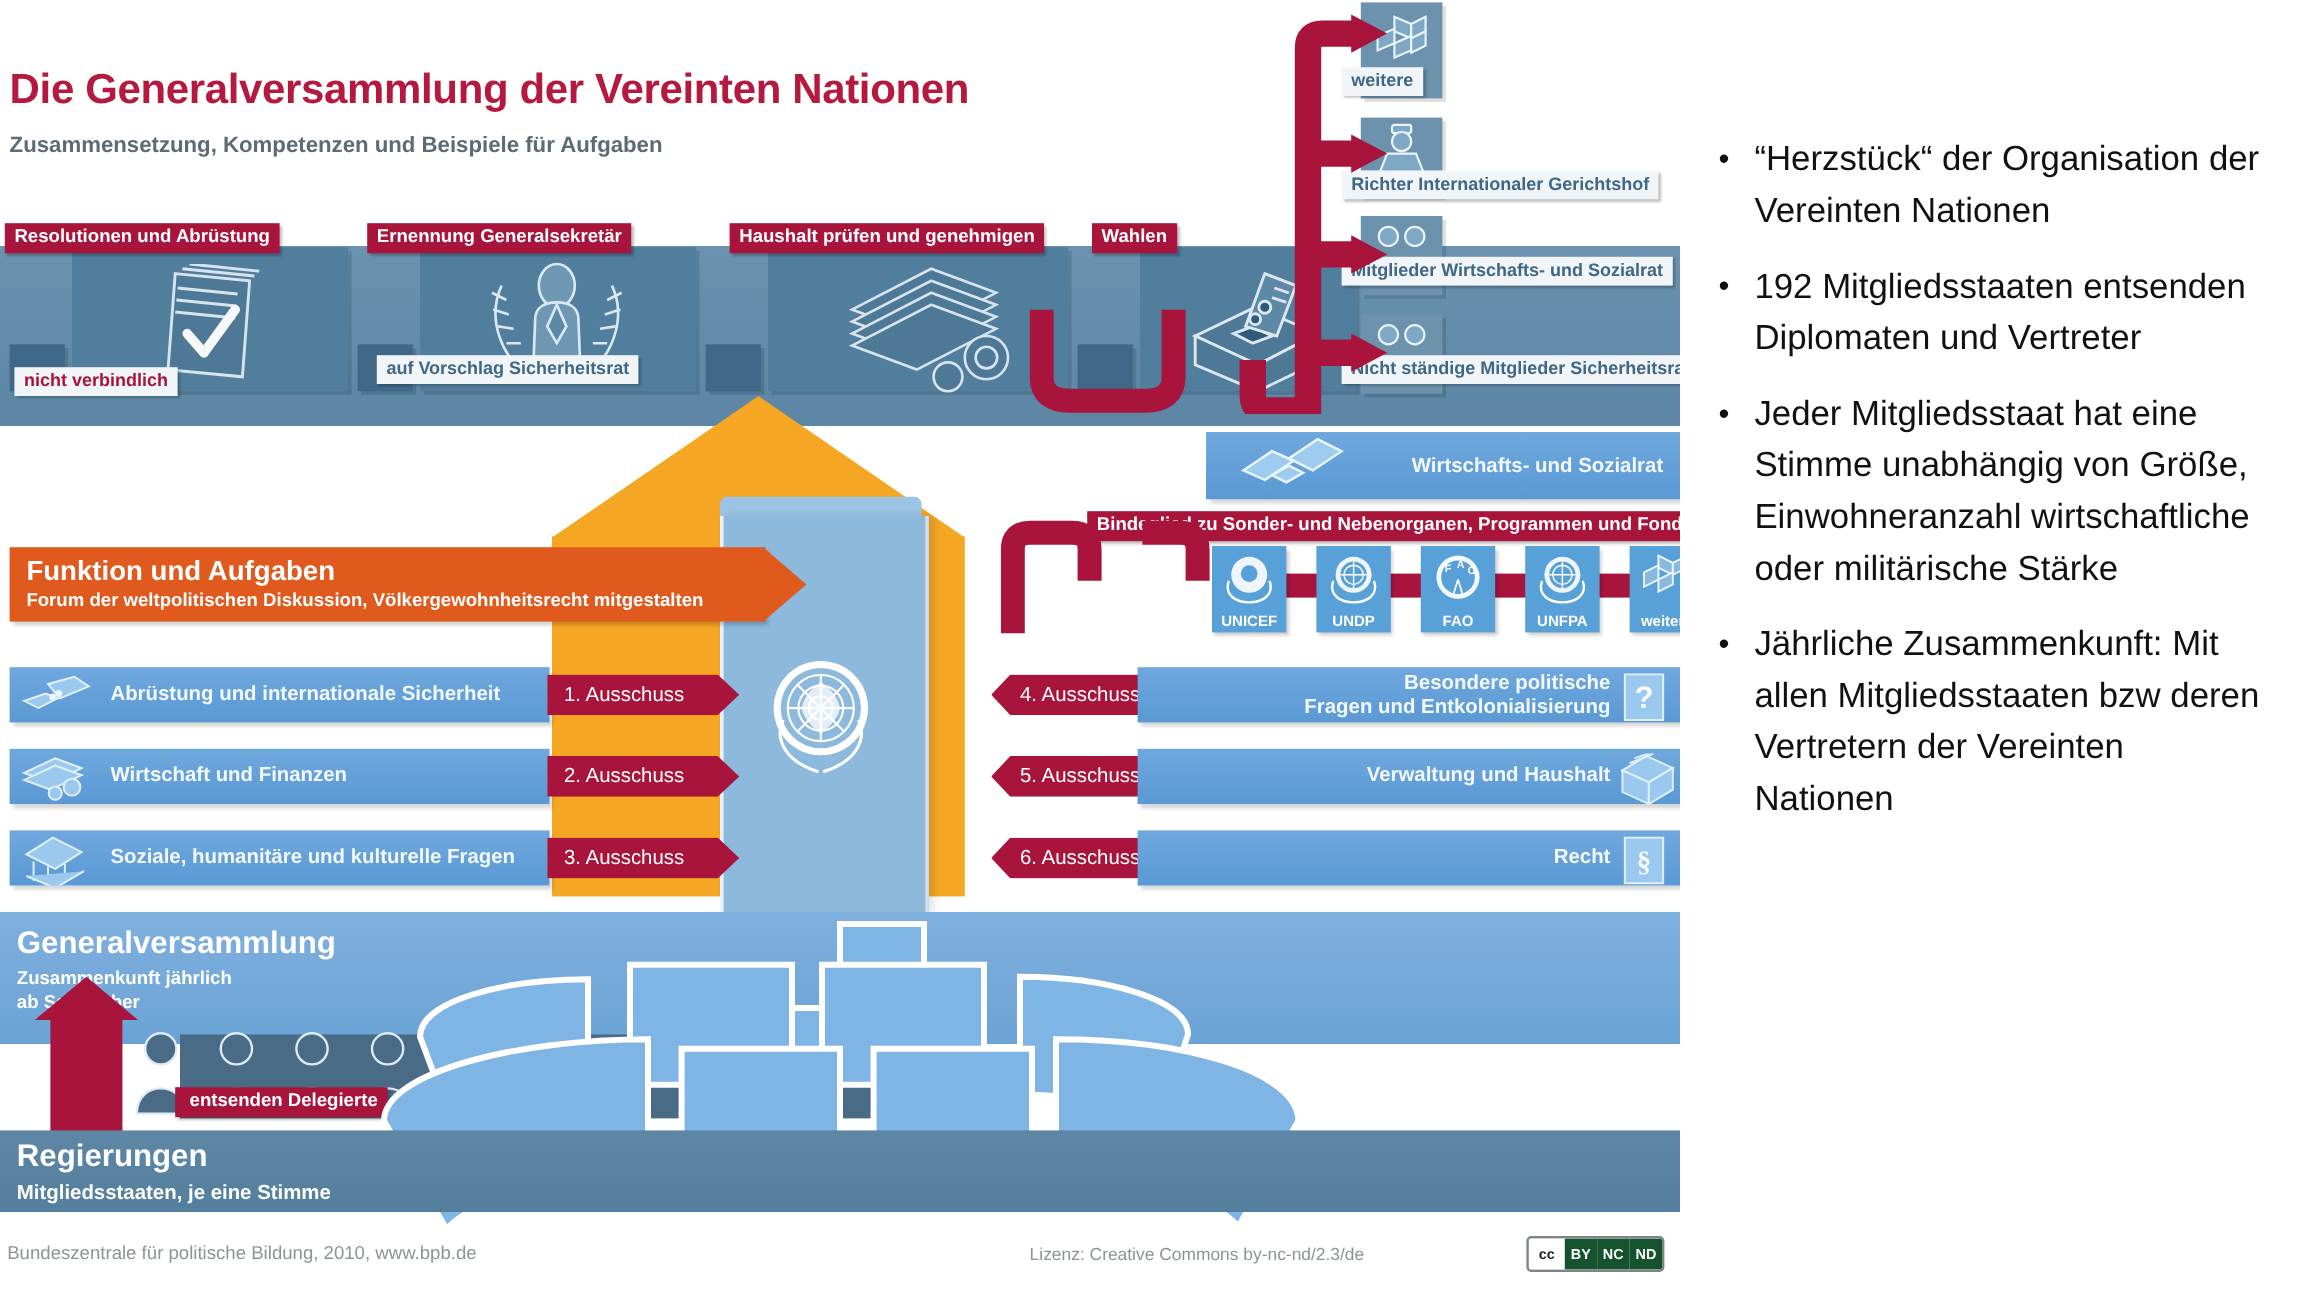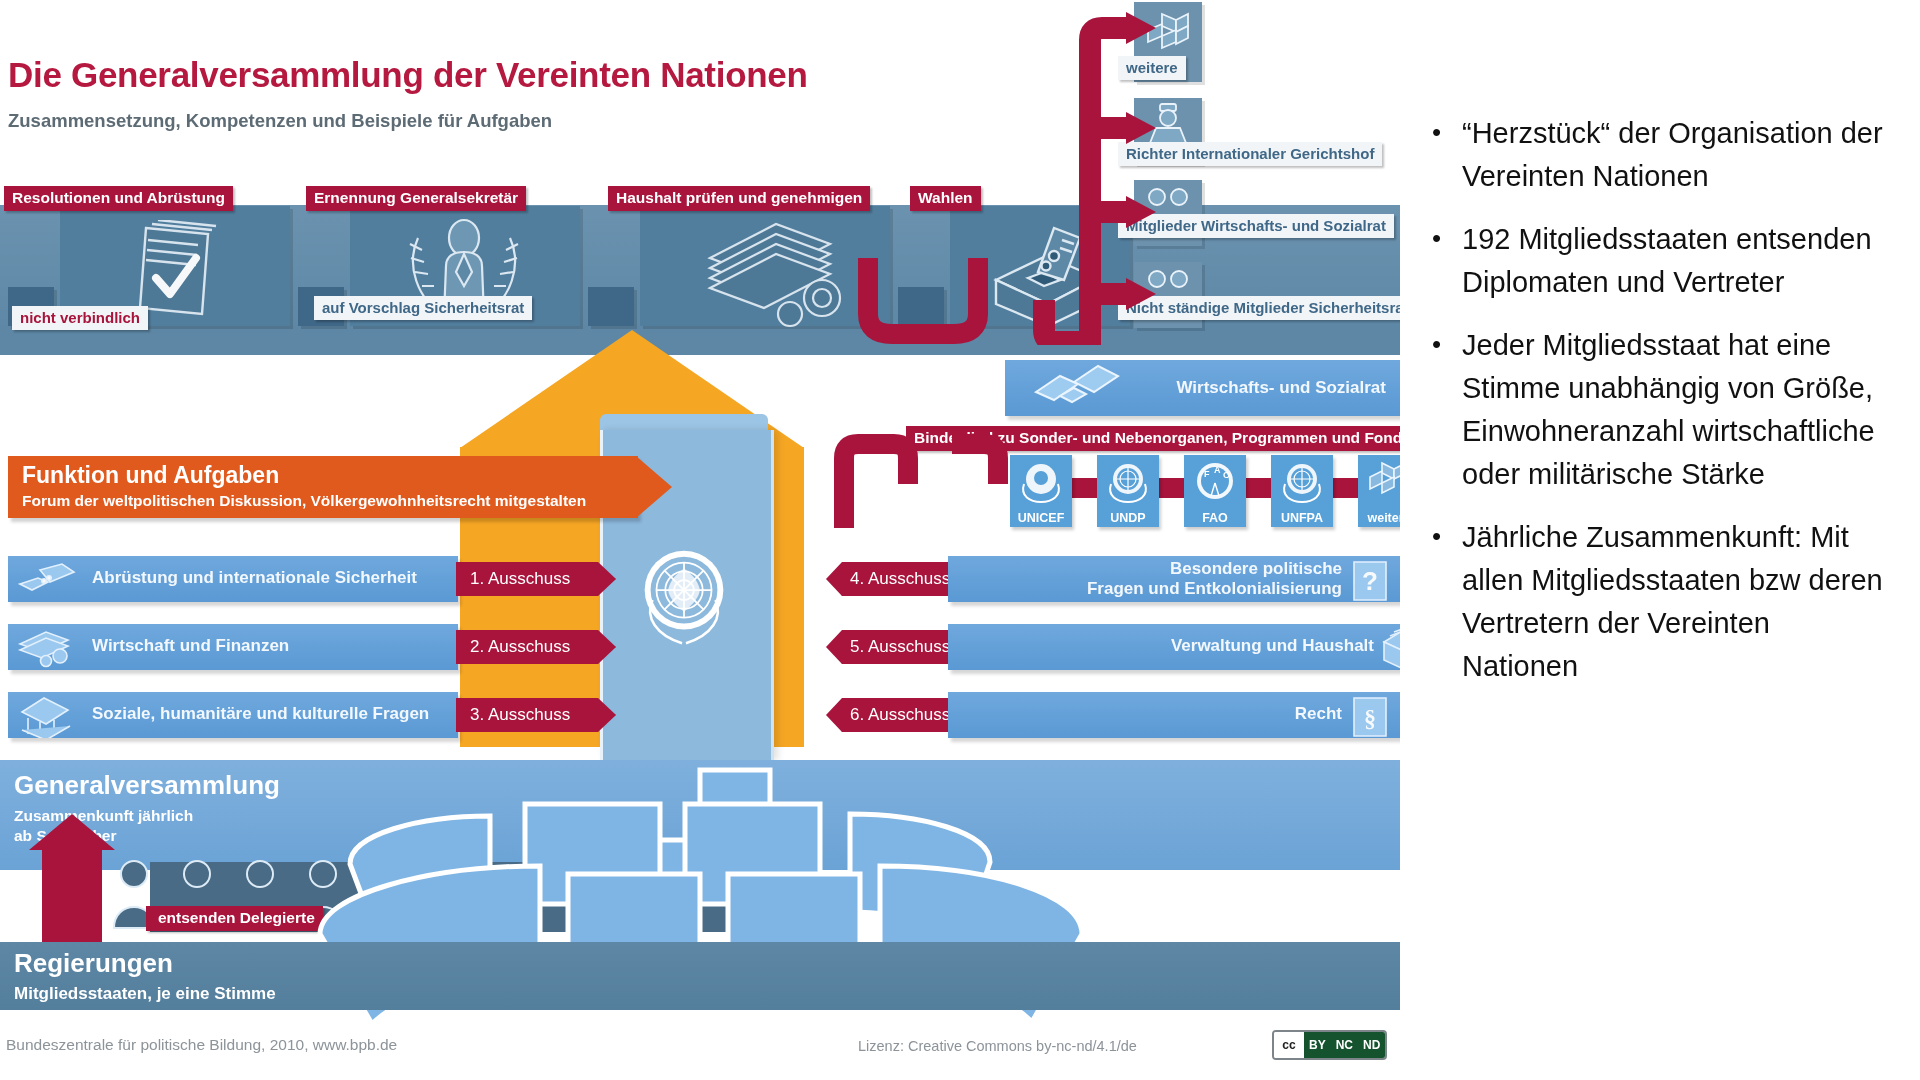--- a/index.html
+++ b/index.html
@@ -303,21 +303,21 @@
         <span>Besondere politische</span><br>
         <span>Fragen und Entkolonialisierung</span>
       </div>
       <svg class="cicon" style="right:6px;" width="46" height="42" viewBox="0 0 46 42">
         <g fill="#9ecbf0" stroke="#eaf5ff" stroke-width="1.6">
             <path d="M6 2 L38 2 L38 40 L6 40 Z"></path>
           </g>
         <text x="22" y="30" font-size="26" font-weight="bold" fill="#ffffff" text-anchor="middle" font-family="Liberation Sans, sans-serif">?</text>
       </svg>
     </div>
-    <div class="crow" style="left:948px;top:624px;width:452px;padding-left:32px;">
+    <div class="crow" style="left:948px;top:624px;width:452px;">
       <div class="ctext" style="right:58px;top:12px;">Verwaltung und Haushalt</div>
       <svg class="cicon" style="right:2px;" width="50" height="42" viewBox="0 0 50 42">
         <g fill="#9ecbf0" stroke="#eaf5ff" stroke-width="1.6">
           <path d="M4 14 L24 2 L46 12 L26 24 Z"></path>
             <path d="M4 14 L4 32 L26 42 L26 24 Z"></path>
             <path d="M46 12 L46 30 L26 42 L26 24 Z"></path>
           <path d="M10 8 L30 0 M14 4 L34 -3"></path>
         </g>
       </svg>
     </div>
@@ -466,21 +466,21 @@
         <path d="M588 132 C698 132 790 160 790 200 L740 288 C712 260 668 245 588 245 Z" transform="translate(-8,-10)"></path>
       </g>
     </svg>
 
     <div class="regband">
       <div class="r1">Regierungen</div>
       <div class="r2">Mitgliedsstaaten, je eine Stimme</div>
     </div>
 
     <div class="footer-l">Bundeszentrale für politische Bildung, 2010, www.bpb.de</div>
-    <div class="footer-r">Lizenz: Creative Commons by-nc-nd/4.1/de</div>
+    <div class="footer-r">Lizenz: Creative Commons by-nc-nd/2.3/de</div>
     <div class="ccbadge">
       <div class="cc">cc</div>
       <div class="seg">BY</div>
       <div class="seg">NC</div>
       <div class="seg">ND</div>
     </div>
 
   </div>
 
   <div class="bullets">

